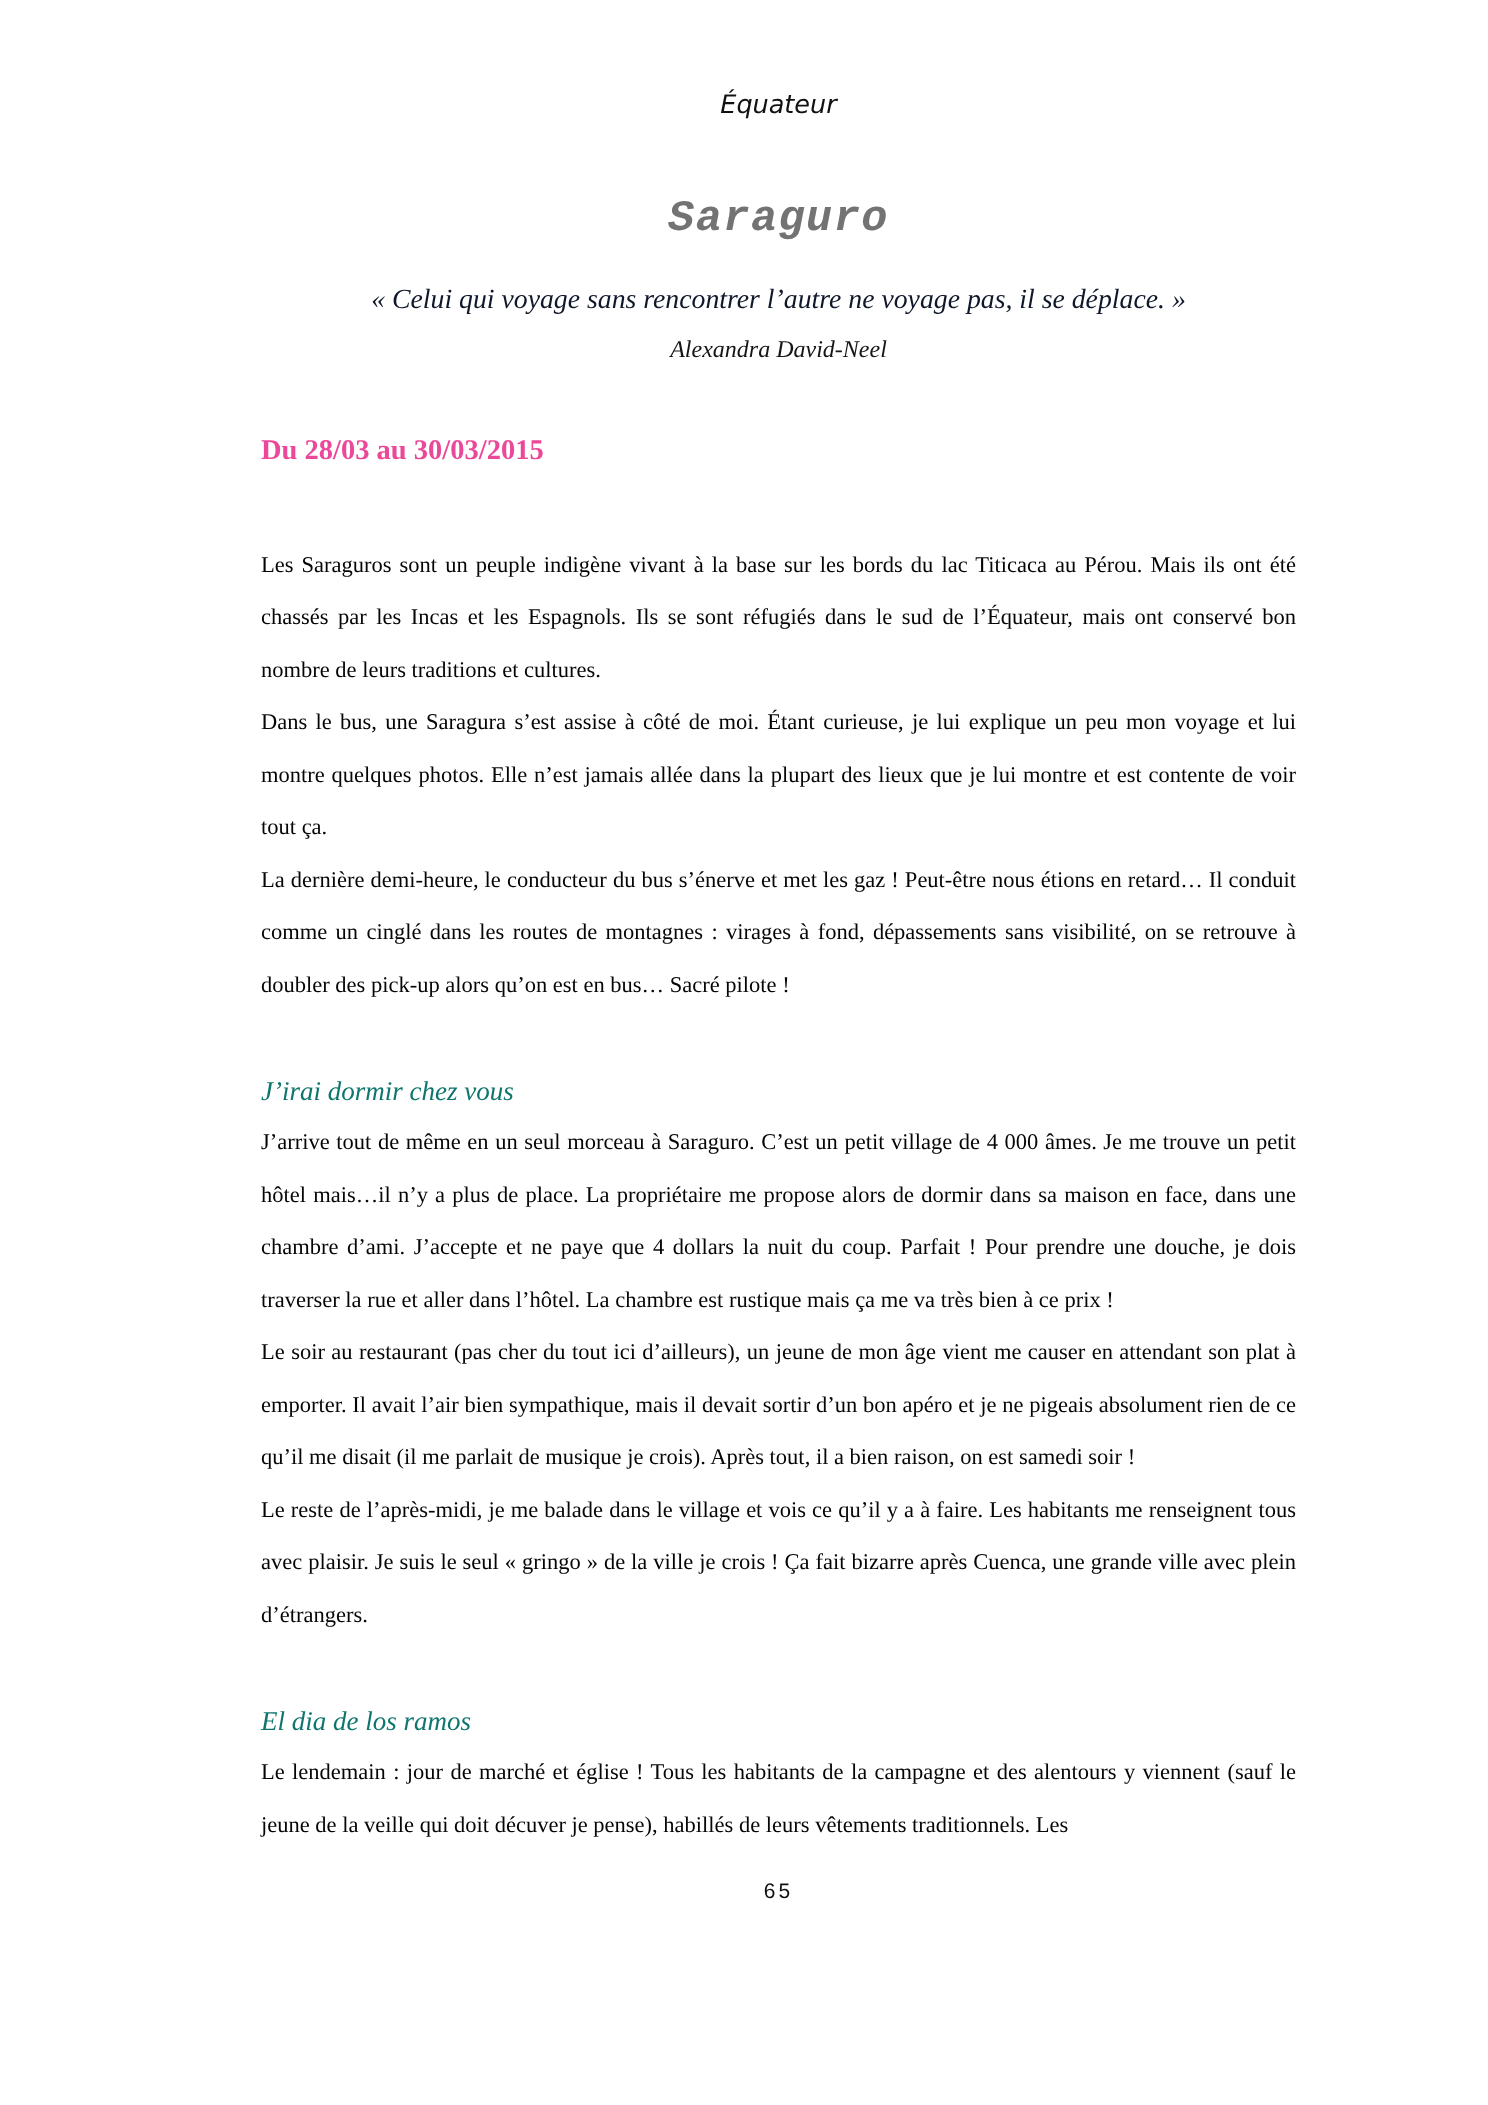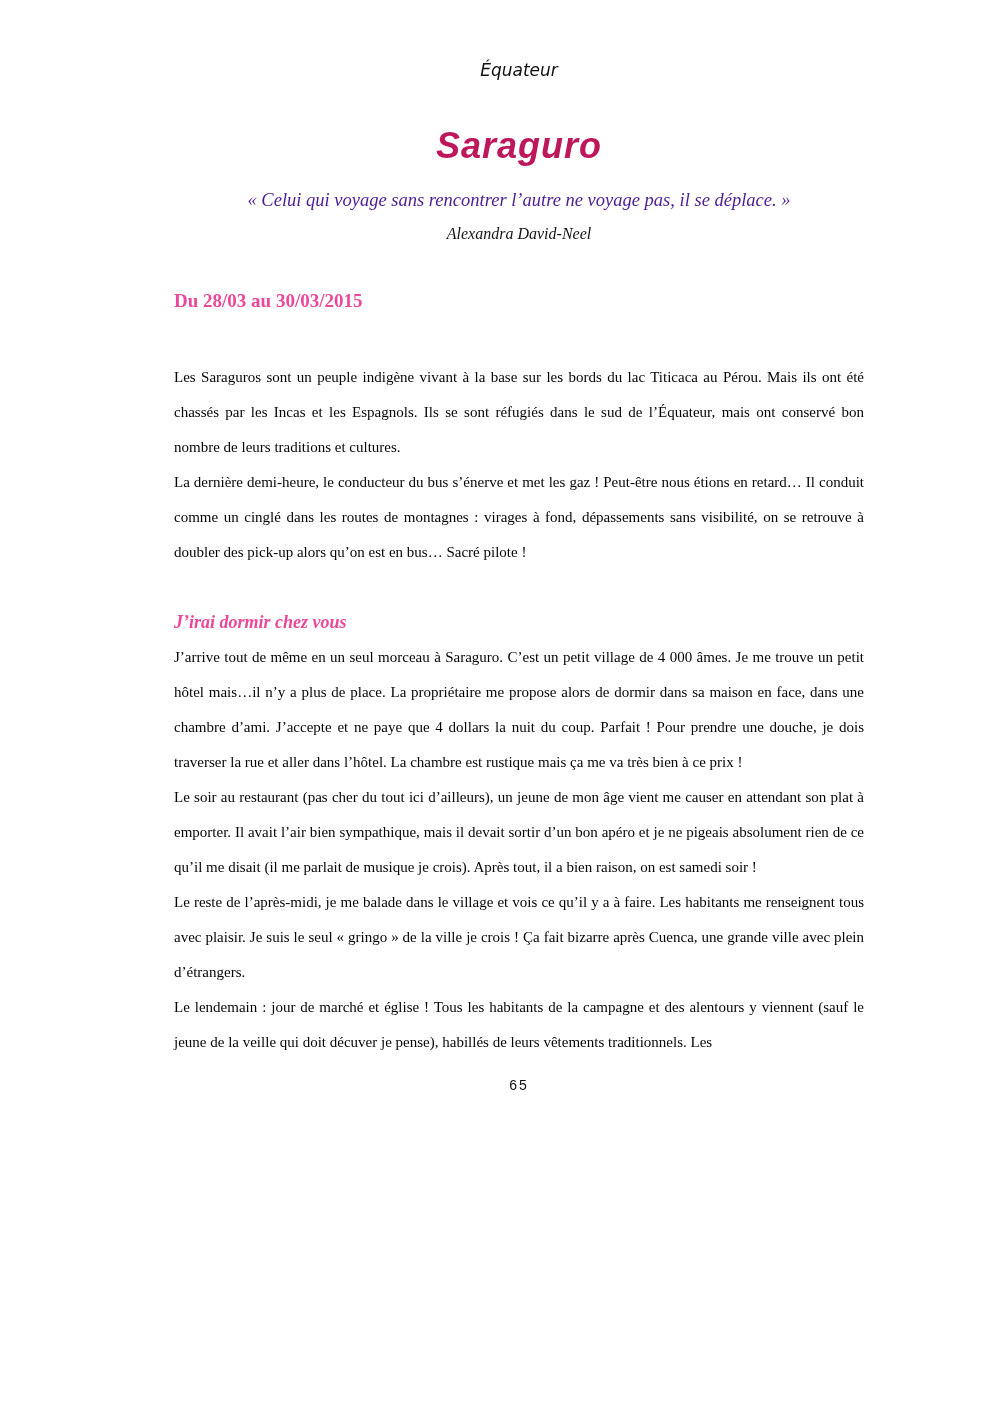--- a/index.html
+++ b/index.html
@@ -24,35 +24,35 @@
     text-align: center;
     font-family: "DejaVu Sans", sans-serif;
     font-style: italic;
     font-size: 17px;
     line-height: 20px;
     color: #111111;
   }
   .doc-title {
     margin-top: 46px;
     text-align: center;
-    font-family: Liberation Sans, sans-serif;
+    font-family: Liberation Mono, monospace;
     font-style: italic;
     font-weight: bold;
-    font-size: 36px;
+    font-size: 29px;
     line-height: 40px;
     letter-spacing: 1px;
-    color: #be185d;
+    color: #737373;
   }
   .quote {
     margin-top: 22px;
     text-align: center;
     font-style: italic;
     font-size: 18.5px;
     line-height: 24px;
-    color: #4c1d95;
+    color: #0f172a;
   }
   .quote-author {
     margin-top: 10px;
     text-align: center;
     font-style: italic;
     font-size: 16px;
     line-height: 24px;
     color: #151515;
   }
   .date-heading {
@@ -69,23 +69,23 @@
     margin: 0;
     font-size: 15px;
     line-height: 35px;
     text-align: justify;
     color: #050505;
   }
   .section-heading {
     margin: 35px 0 0 0;
     font-size: 18px;
     line-height: 35px;
-    font-weight: bold;
+    font-weight: normal;
     font-style: italic;
-    color: #ec4899;
+    color: #0f766e;
   }
   .page-footer {
     margin-top: 17px;
     text-align: center;
     font-family: Liberation Sans, sans-serif;
     font-size: 14px;
     letter-spacing: 2px;
     color: #111111;
   }
 </style>
@@ -99,23 +99,25 @@
   <div class="doc-title">Saraguro</div>
 
   <div class="quote">« Celui qui voyage sans rencontrer l’autre ne voyage pas, il se déplace. »</div>
 
   <div class="quote-author">Alexandra David-Neel</div>
 
   <div class="date-heading">Du 28/03 au 30/03/2015</div>
 
   <div class="content" id="content">
       <p class="body-paragraph">Les Saraguros sont un peuple indigène vivant à la base sur les bords du lac Titicaca au Pérou. Mais ils ont été chassés par les Incas et les Espagnols. Ils se sont réfugiés dans le sud de l’Équateur, mais ont conservé bon nombre de leurs traditions et cultures.</p>
+      <p class="body-paragraph">Dans le bus, une Saragura s’est assise à côté de moi. Étant curieuse, je lui explique un peu mon voyage et lui montre quelques photos. Elle n’est jamais allée dans la plupart des lieux que je lui montre et est contente de voir tout ça.</p>
       <p class="body-paragraph">La dernière demi-heure, le conducteur du bus s’énerve et met les gaz&nbsp;! Peut-être nous étions en retard… Il conduit comme un cinglé dans les routes de montagnes&nbsp;: virages à fond, dépassements sans visibilité, on se retrouve à doubler des pick-up alors qu’on est en bus… Sacré pilote&nbsp;!</p>
       <h3 class="section-heading">J’irai dormir chez vous</h3>
       <p class="body-paragraph">J’arrive tout de même en un seul morceau à Saraguro. C’est un petit village de 4&nbsp;000 âmes. Je me trouve un petit hôtel mais…il n’y a plus de place. La propriétaire me propose alors de dormir dans sa maison en face, dans une chambre d’ami. J’accepte et ne paye que 4 dollars la nuit du coup. Parfait&nbsp;! Pour prendre une douche, je dois traverser la rue et aller dans l’hôtel. La chambre est rustique mais ça me va très bien à ce prix&nbsp;!</p>
       <p class="body-paragraph">Le soir au restaurant (pas cher du tout ici d’ailleurs), un jeune de mon âge vient me causer en attendant son plat à emporter. Il avait l’air bien sympathique, mais il devait sortir d’un bon apéro et je ne pigeais absolument rien de ce qu’il me disait (il me parlait de musique je crois). Après tout, il a bien raison, on est samedi soir&nbsp;!</p>
       <p class="body-paragraph">Le reste de l’après-midi, je me balade dans le village et vois ce qu’il y a à faire. Les habitants me renseignent tous avec plaisir. Je suis le seul «&nbsp;gringo&nbsp;» de la ville je crois&nbsp;! Ça fait bizarre après Cuenca, une grande ville avec plein d’étrangers.</p>
+      <h3 class="section-heading">El dia de los ramos</h3>
       <p class="body-paragraph">Le lendemain&nbsp;: jour de marché et église&nbsp;! Tous les habitants de la campagne et des alentours y viennent (sauf le jeune de la veille qui doit décuver je pense), habillés de leurs vêtements traditionnels. Les</p>
     </div>
 
   <div class="page-footer">65</div>
 
 </div>
 
 </body></html>

